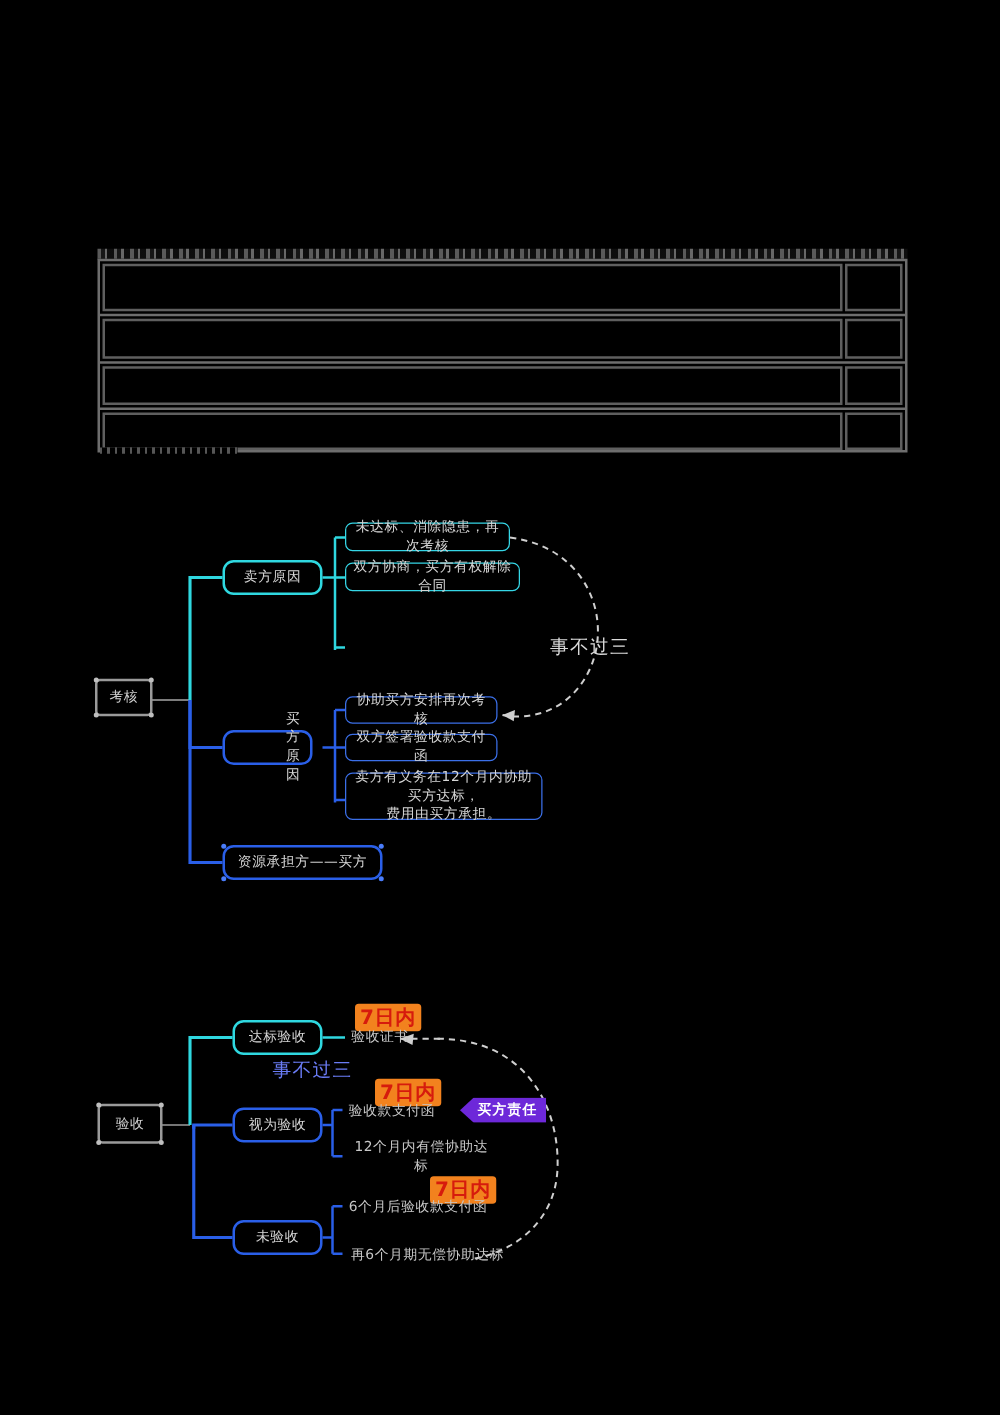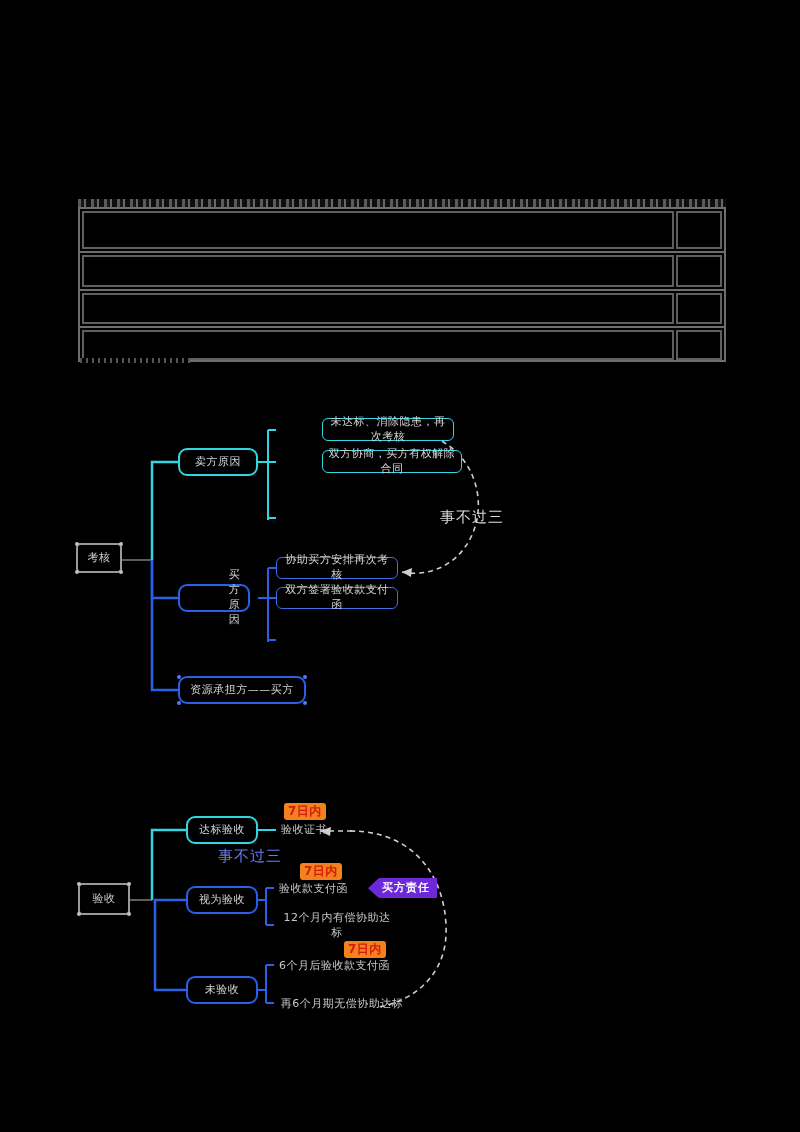--- a/index.html
+++ b/index.html
@@ -80,21 +80,20 @@
     border: 2px solid #2fd8e0;
     border-radius: 9px;
   }
   .node-blue {
     border: 2px solid #2a5fe8;
     border-radius: 9px;
   }
   .node-cyan-thin {
     border: 1.5px solid #35d6e6;
     border-radius: 6px;
-    margin-left: 46px;
   }
   .node-blue-thin {
     border: 1.5px solid #3b6fe8;
     border-radius: 6px;
   }
   .node-plain {
     border: none;
     background: transparent;
   }
   .node-text-lite { color: #c8c8c8; }
@@ -113,21 +112,21 @@
   .handles i.h4 { right: -3px; bottom: -3px; }
   .handles.blue i { background: #4a7dfb; }
   svg.links { position: absolute; left: 0; top: 0; overflow: visible; }
 
   
   .badge7 {
     position: absolute;
     background: #f2821e;
     color: #d61b0d;
     font-weight: bold;
-    font-size: 12px;
+    font-size: 16px;
     padding: 1px 4px;
     border-radius: 3px;
     letter-spacing: .5px;
     line-height: 1.25;
   }
   .arrow-tag {
     position: absolute;
     background: #6d28d9;
     color: #ffffff;
     font-size: 11px;
@@ -223,20 +222,24 @@
 
     <div class="node node-blue" style="left:178px; top:184px; width:72px; height:28px;padding-left:46px;">
       <span>买方原因</span>
     </div>
     <div class="node node-blue-thin" style="left:276px; top:157px; width:122px; height:22px;">
       <span>协助买方安排再次考核</span>
     </div>
     <div class="node node-blue-thin" style="left:276px; top:187px; width:122px; height:22px;">
       <span>双方签署验收款支付函</span>
     </div>
+    <div class="node node-blue-thin" style="left:276px; top:218px; width:158px; height:38px;">
+      <span>卖方有义务在12个月内协助买方达标，
+费用由买方承担。</span>
+    </div>
 
     <div class="node node-blue" style="left:178px; top:276px; width:128px; height:28px;">
       <span>资源承担方——买方</span>
       <span class="handles blue">
         <i class="h1"></i><i class="h2"></i><i class="h3"></i><i class="h4"></i>
       </span>
     </div>
 
     <div class="note-label" style="left:440px; top:108px;">
       <span>事不过三</span>

